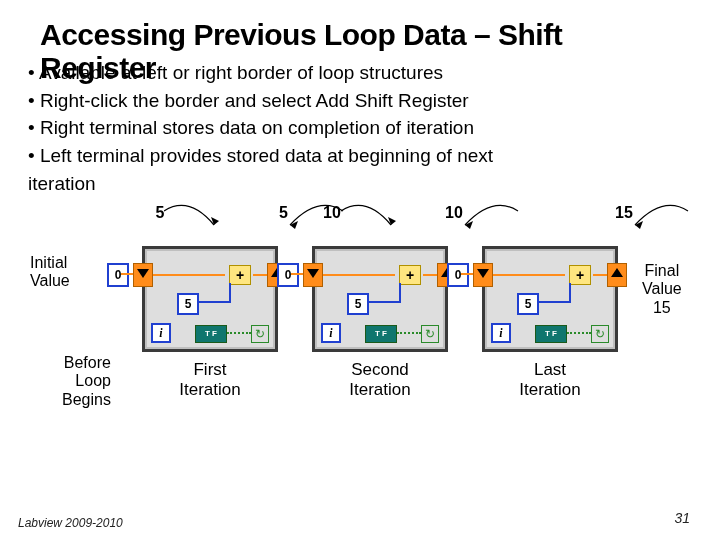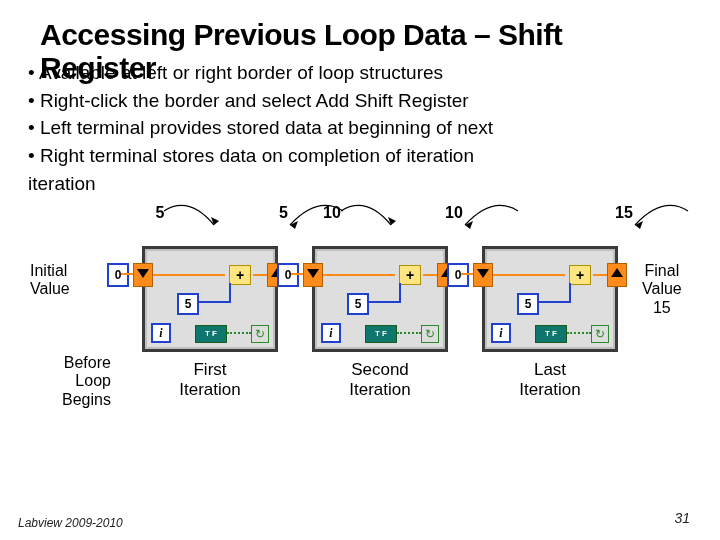--- a/index.html
+++ b/index.html
@@ -44,28 +44,28 @@
 <div class="slide">
 
   <div class="title">
     <span>Accessing Previous Loop Data – Shift</span><br>
     <span>Register</span>
   </div>
 
   <div class="bullets">
     <p>• Available at left or right border of loop structures</p>
     <p>• Right-click the border and select Add Shift Register</p>
+    <p>• Right terminal stores data on completion of iteration</p>
     <p>• Left terminal provides stored data at beginning of next</p>
-    <p>• Right terminal stores data on completion of iteration</p>
     <p class="cont">iteration</p>
   </div>
 
   <div class="figrow">
 
-    <div class="side-lbl" style="left:-10px; top:30px; white-space:pre; text-align:left;">Initial
+    <div class="side-lbl" style="left:-10px; top:22px; white-space:pre; text-align:left;">Initial
 Value</div>
 
     <div class="col col1">
       <div class="flow" style="left:30px;">
         <span style="margin-left:-10px">5</span>
         <svg viewBox="0 0 70 40">
             <path d="M0 10 Q 25 -6 50 24" stroke="#000" fill="none" stroke-width="1.2"></path>
             <path d="M50 24 l-3 -8 l8 4 z" fill="#000"></path>
           </svg>
       </div>

